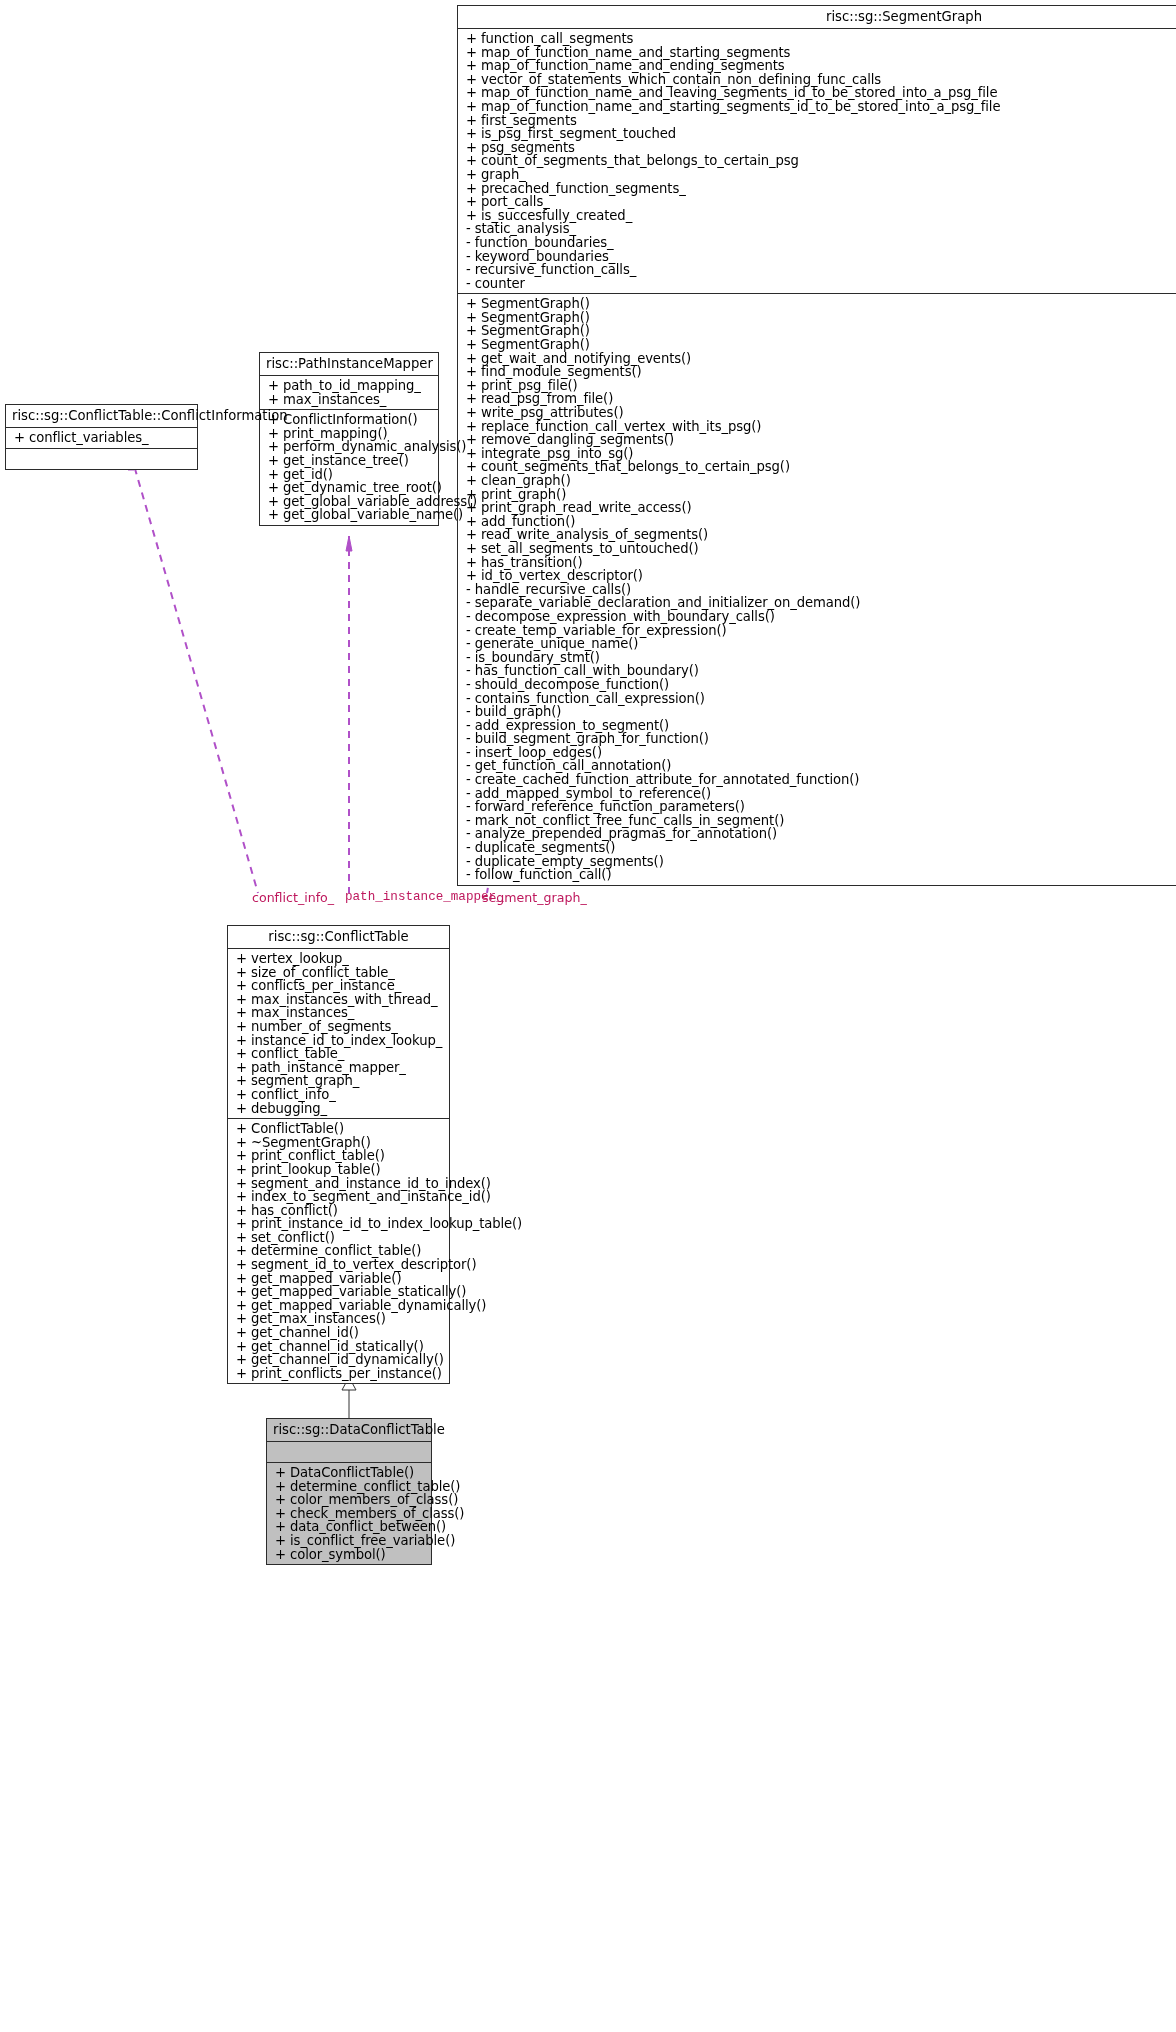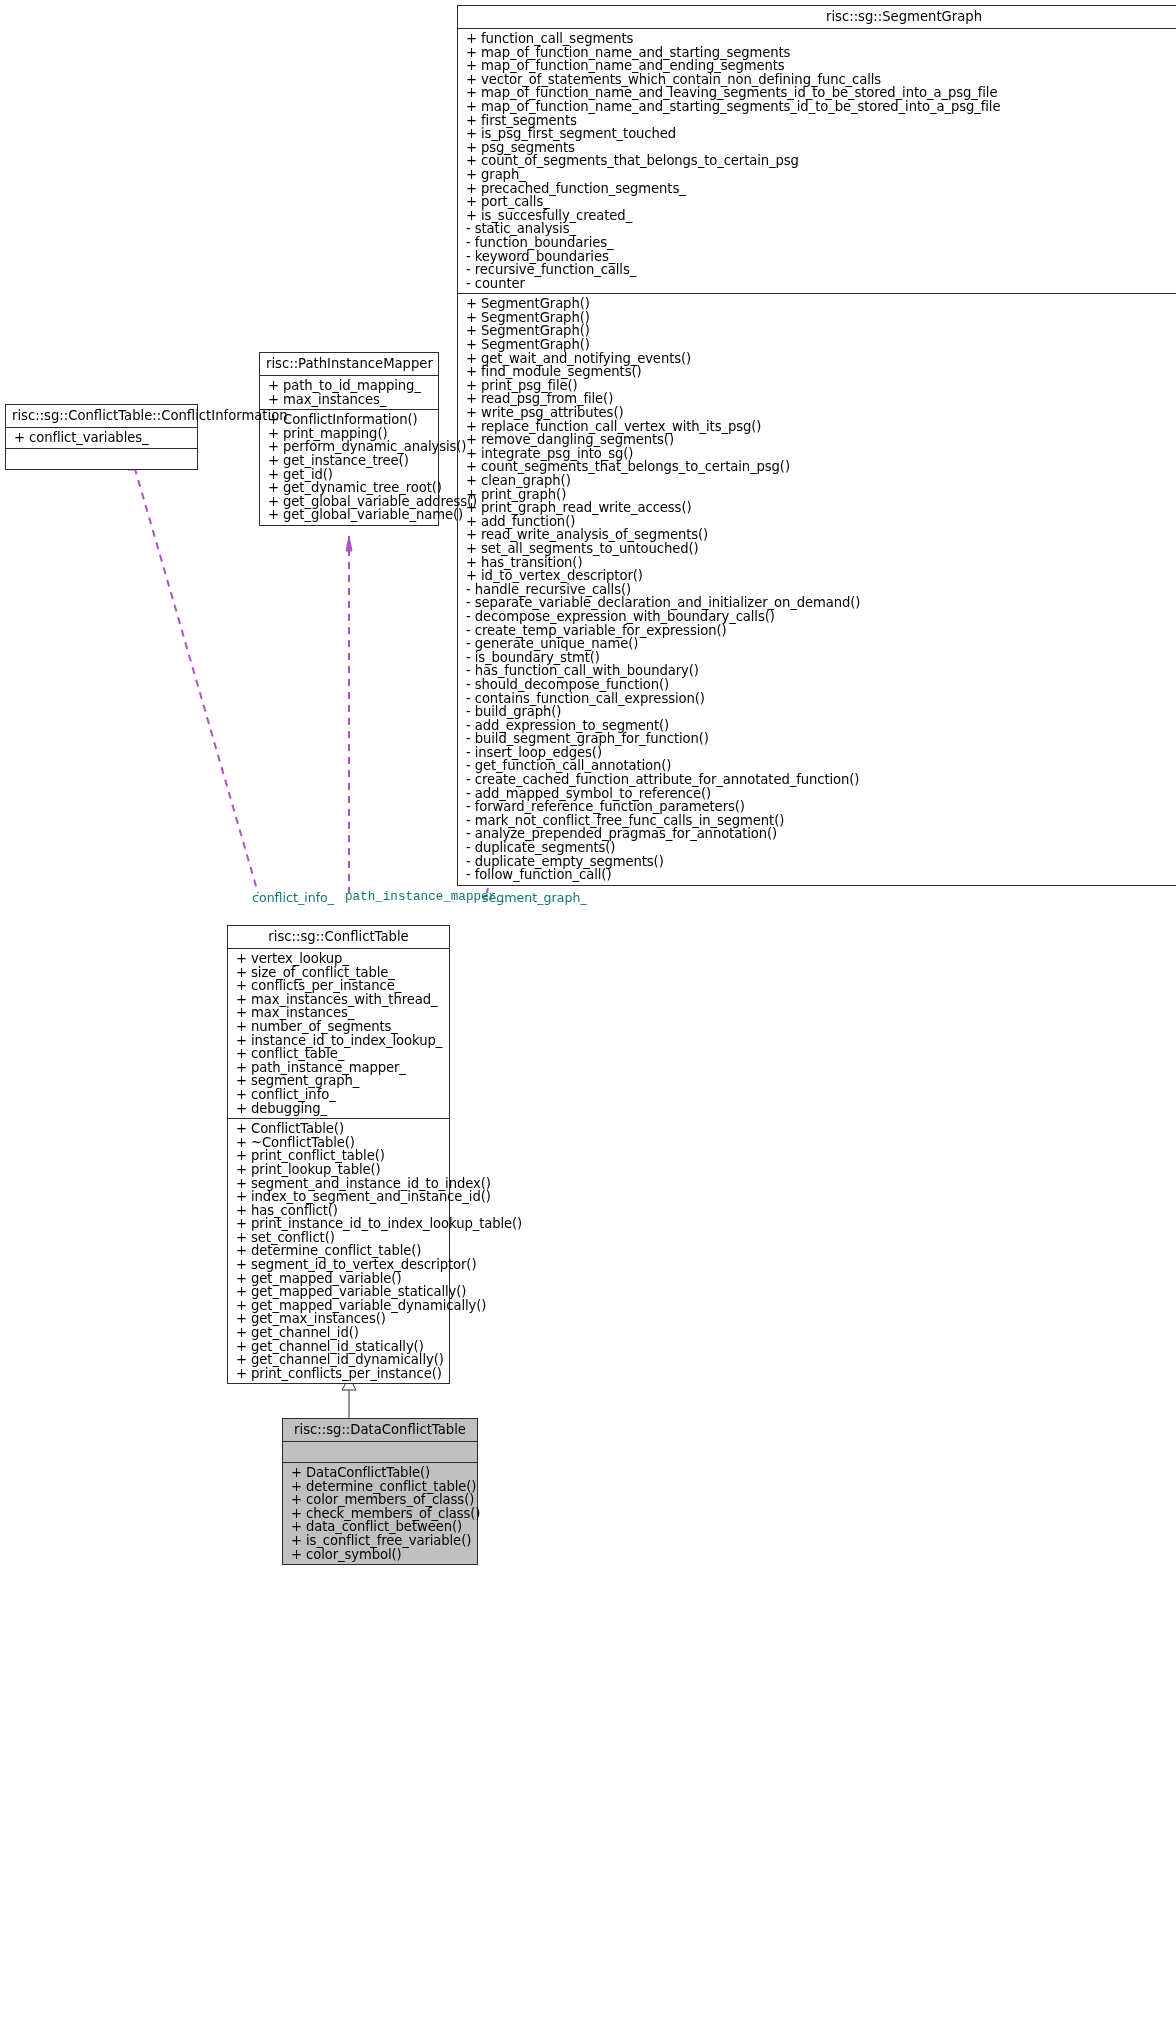--- a/index.html
+++ b/index.html
@@ -35,21 +35,21 @@
     color:#000;
     padding:0 6px 0 8px;
     white-space:nowrap;
     letter-spacing:-0.1px;
   }
   .uml .section.empty{height:14px;}
 
   .edgelabel{
     position:absolute;
     font-size:12.6px;
-    color:#0f766e;
+    color:#be185d;
     white-space:nowrap;
     z-index:6;
     background:transparent;
   }
 </style>
 </head>
 <body>
 
 <div id="canvas">
 
@@ -183,42 +183,42 @@
         <div class="row">+ instance_id_to_index_lookup_</div>
         <div class="row">+ conflict_table_</div>
         <div class="row">+ path_instance_mapper_</div>
         <div class="row">+ segment_graph_</div>
         <div class="row">+ conflict_info_</div>
         <div class="row">+ debugging_</div>
       </div>
     <div class="sep"></div>
     <div class="section">
         <div class="row">+ ConflictTable()</div>
-        <div class="row">+ ~ConflictTable()</div>
+        <div class="row">+ ~SegmentGraph()</div>
         <div class="row">+ print_conflict_table()</div>
         <div class="row">+ print_lookup_table()</div>
         <div class="row">+ segment_and_instance_id_to_index()</div>
         <div class="row">+ index_to_segment_and_instance_id()</div>
         <div class="row">+ has_conflict()</div>
         <div class="row">+ print_instance_id_to_index_lookup_table()</div>
         <div class="row">+ set_conflict()</div>
         <div class="row">+ determine_conflict_table()</div>
         <div class="row">+ segment_id_to_vertex_descriptor()</div>
         <div class="row">+ get_mapped_variable()</div>
         <div class="row">+ get_mapped_variable_statically()</div>
         <div class="row">+ get_mapped_variable_dynamically()</div>
         <div class="row">+ get_max_instances()</div>
         <div class="row">+ get_channel_id()</div>
         <div class="row">+ get_channel_id_statically()</div>
         <div class="row">+ get_channel_id_dynamically()</div>
         <div class="row">+ print_conflicts_per_instance()</div>
       </div>
   </div>
 
-  <div class="uml filled" style="left:266px;top:1418px;width:196px;margin-left:16px;">
+  <div class="uml filled" style="left:266px;top:1418px;width:166px;">
     <div class="title">risc::sg::DataConflictTable</div>
     <div class="sep"></div>
     <div class="section empty"></div>
     <div class="sep"></div>
     <div class="section">
         <div class="row">+ DataConflictTable()</div>
         <div class="row">+ determine_conflict_table()</div>
         <div class="row">+ color_members_of_class()</div>
         <div class="row">+ check_members_of_class()</div>
         <div class="row">+ data_conflict_between()</div>

